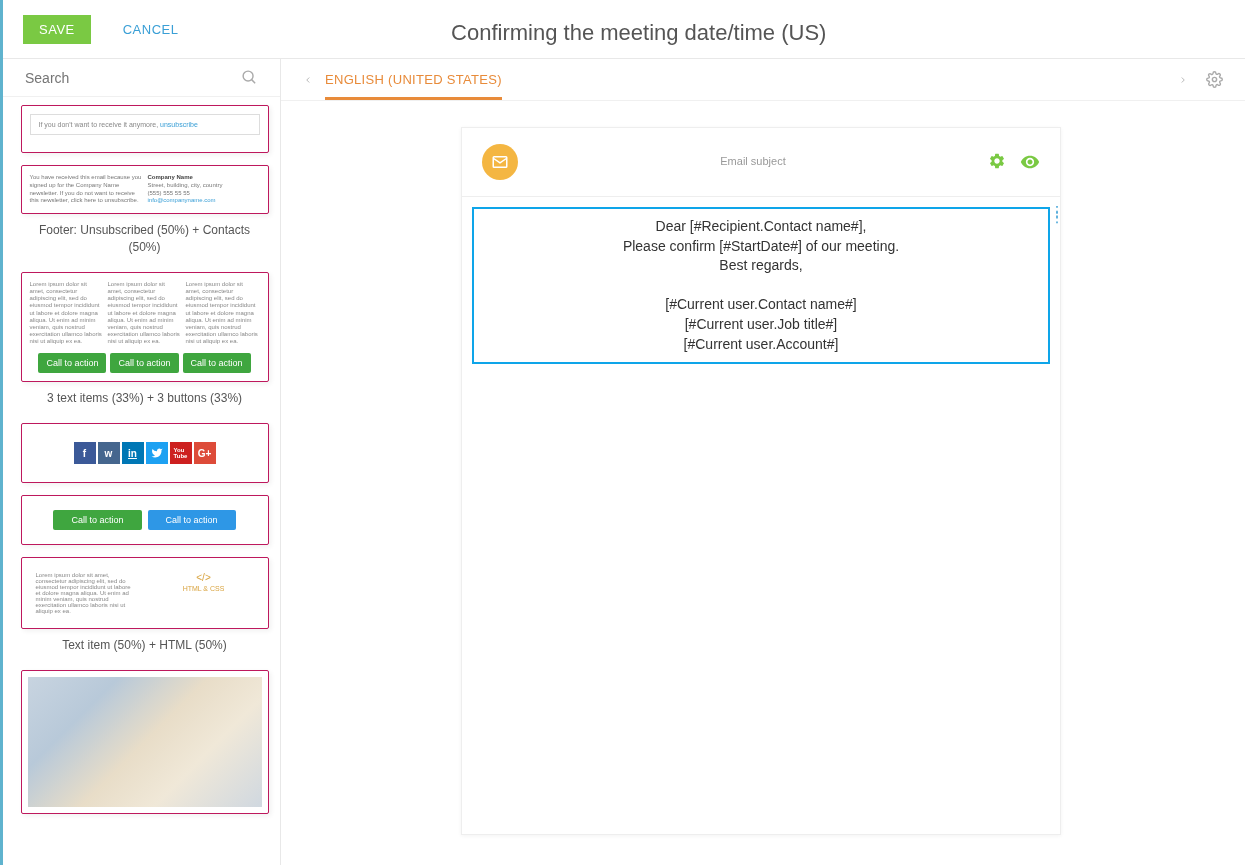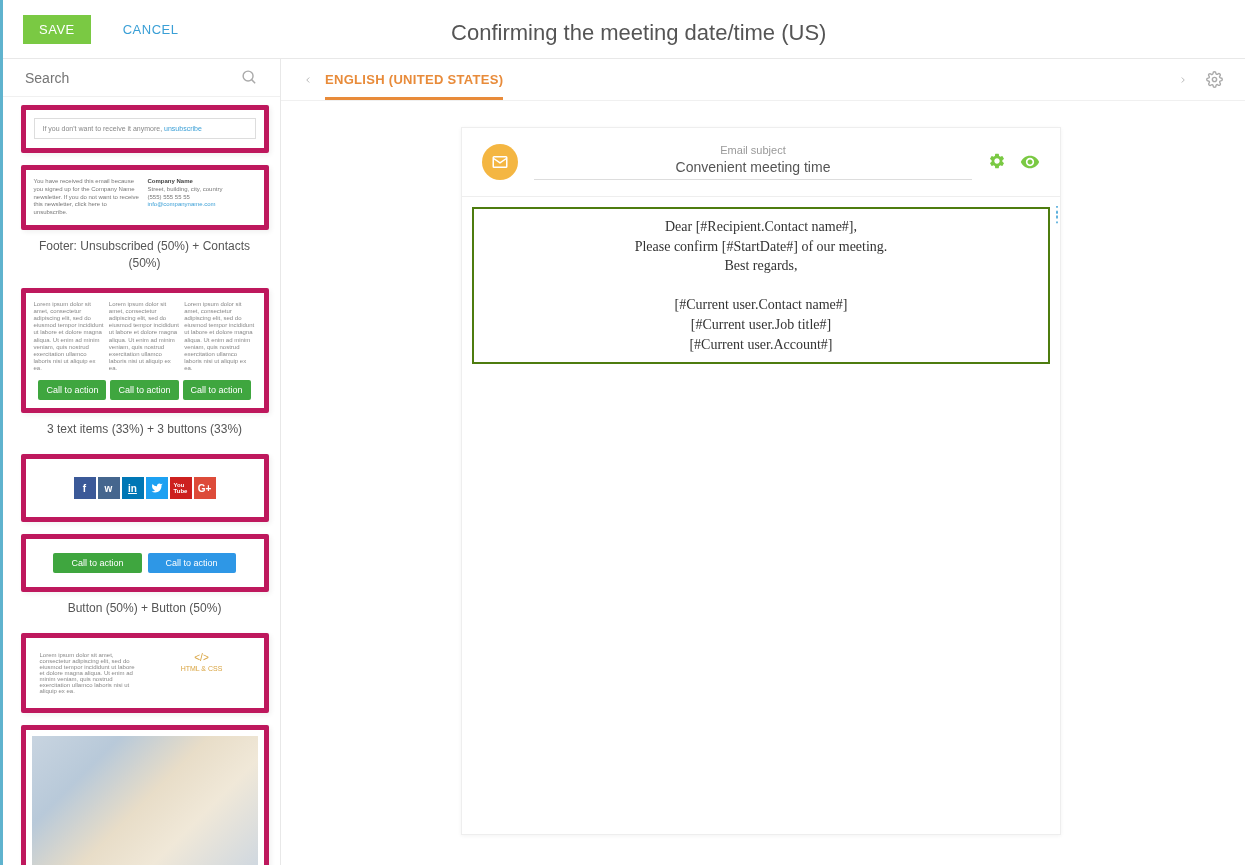--- a/index.html
+++ b/index.html
@@ -17,21 +17,21 @@
 .sidebar { width: 278px; border-right: 1px solid #e8e8e8; display: flex; flex-direction: column; }
 .search-row { display: flex; align-items: center; padding: 10px 22px 10px 22px; border-bottom: 1px solid #f0f0f0; }
 .search-input { flex: 1; border: none; outline: none; font-size: 14px; color: #1d4ed8; background: transparent; }
 .search-icon { color: #aaa; }
 
 .blocks { overflow-y: auto; padding: 8px 2px 8px 8px; }
 .blocks::-webkit-scrollbar { width: 8px; }
 .blocks::-webkit-scrollbar-thumb { background: #ccc; border-radius: 4px; }
 
 .block { width: 248px; margin: 0 auto 12px; cursor: pointer; }
-.block-preview { background: #fff; border: 5px solid #be185d; border-radius: 2px; box-shadow: 2px 2px 5px rgba(0,0,0,0.06); padding: 8px; min-height: 48px; }
+.block-preview { background: #fff; border: 1px solid #be185d; border-radius: 2px; box-shadow: 2px 2px 5px rgba(0,0,0,0.06); padding: 8px; min-height: 48px; }
 .block-label { text-align: center; font-size: 12px; color: #555; padding: 8px 4px 4px; line-height: 1.4; }
 
 
 .pv-unsub { border: 1px solid #ddd; padding: 6px 8px; font-size: 7px; color: #888; }
 .pv-unsub a { color: #3a9fd6; }
 .pv-two-col { display: flex; gap: 6px; font-size: 6px; color: #777; }
 .pv-two-col > div { flex: 1; line-height: 1.3; }
 .pv-two-col .cn { font-weight: bold; color: #444; }
 .pv-three { display: flex; gap: 4px; font-size: 6px; color: #888; }
 .pv-three > div { flex: 1; }
@@ -47,36 +47,36 @@
 .pv-btn-b { background: #2e97e6; color: #fff; font-size: 9px; padding: 5px 18px; border-radius: 2px; }
 .pv-html { display: flex; gap: 6px; font-size: 6px; color: #888; }
 .pv-html > div { flex: 1; padding: 6px; }
 .pv-html .ht { text-align: center; color: #d9a441; font-size: 7px; }
 .pv-html .ht .sym { font-size: 10px; display: block; margin-bottom: 2px; }
 .pv-img { height: 130px; background: linear-gradient(135deg, #c8d4e0 0%, #b8c9d9 25%, #e8ddc8 50%, #f0e8d8 70%, #d0d8e0 100%); }
 
 .content { flex: 1; display: flex; flex-direction: column; }
 .lang-bar { display: flex; align-items: center; padding: 12px 22px; border-bottom: 1px solid #f0f0f0; }
 .lang-back { color: #aaa; margin-right: 12px; cursor: pointer; }
-.lang-label { color: #e88b3a; font-size: 13px; font-weight: 700; letter-spacing: 0.3px; border-bottom: 3px solid #e88b3a; padding-bottom: 10px; margin-bottom: -13px; }
+.lang-label { color: #e88b3a; font-size: 13px; font-weight: 400; letter-spacing: 0.3px; border-bottom: 3px solid #e88b3a; padding-bottom: 10px; margin-bottom: -13px; }
 .lang-nav { margin-left: auto; display: flex; align-items: center; gap: 18px; color: #aaa; }
 .lang-nav span { cursor: pointer; }
 
 .editor { flex: 1; padding: 26px 60px 26px 180px; overflow-y: auto; }
 .email-card { background: #fff; border: 1px solid #eee; box-shadow: 0 1px 4px rgba(0,0,0,0.05); max-width: 600px; text-align: center; }
 .email-header { display: flex; align-items: center; padding: 16px 20px; gap: 16px; border-bottom: 1px solid #eee; }
 .mail-icon { width: 36px; height: 36px; border-radius: 50%; background: #f4b642; display: flex; align-items: center; justify-content: center; color: #fff; }
 .subj-wrap { flex: 1; }
 .subj-label { font-size: 11px; color: #999; margin-bottom: 3px; }
 .subj-value { font-size: 14px; color: #555; border-bottom: 1px solid #ddd; padding-bottom: 4px; }
 .hdr-actions { display: flex; gap: 14px; color: #7ac943; }
 .hdr-actions span { cursor: pointer; }
 
 .email-body-wrap { padding: 10px; position: relative; }
-.email-body { border: 2px solid #4d7c0f; padding: 8px 8px; font-size: 14px; line-height: 1.4; color: #333; min-height: 120px; white-space: pre-line; font-family: Liberation Serif, serif; position: relative; }
+.email-body { border: 2px solid #0ea5e9; padding: 8px 8px; font-size: 14px; line-height: 1.4; color: #333; min-height: 120px; white-space: pre-line; font-family: Liberation Sans, sans-serif; position: relative; }
 .drag-dots { position: absolute; right: -2px; top: 12px; color: #3a9fd6; font-size: 14px; letter-spacing: -2px; line-height: 0.4; cursor: move; }
 .email-rest { height: 460px; }
 
 svg { display: block; }
 </style>
 </head>
 <body>
 
 <div class="app">
   <div class="header">
@@ -160,30 +160,30 @@
           </div>
         </div>
 
         <div class="block">
           <div class="block-preview">
             <div class="pv-two-btn">
               <span class="pv-btn-g">Call to action</span>
               <span class="pv-btn-b">Call to action</span>
             </div>
           </div>
-          <div class="block-label">Button (50%) + Button (50%)</div>
         </div>
 
         <div class="block">
           <div class="block-preview">
             <div class="pv-html">
               <div>Lorem ipsum dolor sit amet, consectetur adipiscing elit, sed do eiusmod tempor incididunt ut labore et dolore magna aliqua. Ut enim ad minim veniam, quis nostrud exercitation ullamco laboris nisi ut aliquip ex ea.</div>
               <div class="ht"><span class="sym">&lt;/&gt;</span><span>HTML &amp; CSS</span></div>
             </div>
           </div>
+          <div class="block-label">Text item (50%) + HTML (50%)</div>
         </div>
 
         <div class="block">
           <div class="block-preview" style="padding:6px">
             <div class="pv-img"></div>
           </div>
 
         </div>
 
       </div>
@@ -216,21 +216,20 @@
         <div class="email-card">
           <div class="email-header">
             <div class="mail-icon">
               <svg width="18" height="18" viewBox="0 0 24 24" fill="none" stroke="currentColor" stroke-width="2">
                   <rect x="3" y="5" width="18" height="14" rx="1"></rect>
                   <polyline points="3 7 12 13 21 7"></polyline>
                 </svg>
             </div>
             <div class="subj-wrap">
               <div class="subj-label">Email subject</div>
-              <div class="subj-value">Convenient meeting time</div>
             </div>
             <div class="hdr-actions">
               <span>
                 <svg width="18" height="18" viewBox="0 0 24 24" fill="currentColor">
                     <path d="M19.14 12.94c.04-.3.06-.61.06-.94 0-.32-.02-.64-.07-.94l2.03-1.58a.5.5 0 00.12-.61l-1.92-3.32a.5.5 0 00-.58-.22l-2.39.96c-.5-.38-1.03-.7-1.62-.94l-.36-2.54a.5.5 0 00-.5-.42h-3.84a.5.5 0 00-.5.42l-.36 2.54c-.59.24-1.13.57-1.62.94l-2.39-.96a.5.5 0 00-.58.22L2.7 8.87a.5.5 0 00.12.61l2.03 1.58c-.05.3-.07.63-.07.94 0 .31.02.64.07.94l-2.03 1.58a.5.5 0 00-.12.61l1.92 3.32c.12.22.37.29.58.22l2.39-.96c.5.38 1.03.7 1.62.94l.36 2.54a.5.5 0 00.5.42h3.84a.5.5 0 00.5-.42l.36-2.54c.59-.24 1.13-.56 1.62-.94l2.39.96c.22.08.47 0 .58-.22l1.92-3.32a.5.5 0 00-.12-.61l-2.01-1.58zM12 15.6c-1.98 0-3.6-1.62-3.6-3.6s1.62-3.6 3.6-3.6 3.6 1.62 3.6 3.6-1.62 3.6-3.6 3.6z"></path>
                   </svg>
               </span>
               <span>
                 <svg width="20" height="20" viewBox="0 0 24 24" fill="currentColor">
                     <path d="M12 4.5C7 4.5 2.73 7.61 1 12c1.73 4.39 6 7.5 11 7.5s9.27-3.11 11-7.5c-1.73-4.39-6-7.5-11-7.5zM12 17c-2.76 0-5-2.24-5-5s2.24-5 5-5 5 2.24 5 5-2.24 5-5 5zm0-8c-1.66 0-3 1.34-3 3s1.34 3 3 3 3-1.34 3-3-1.34-3-3-3z"></path>

